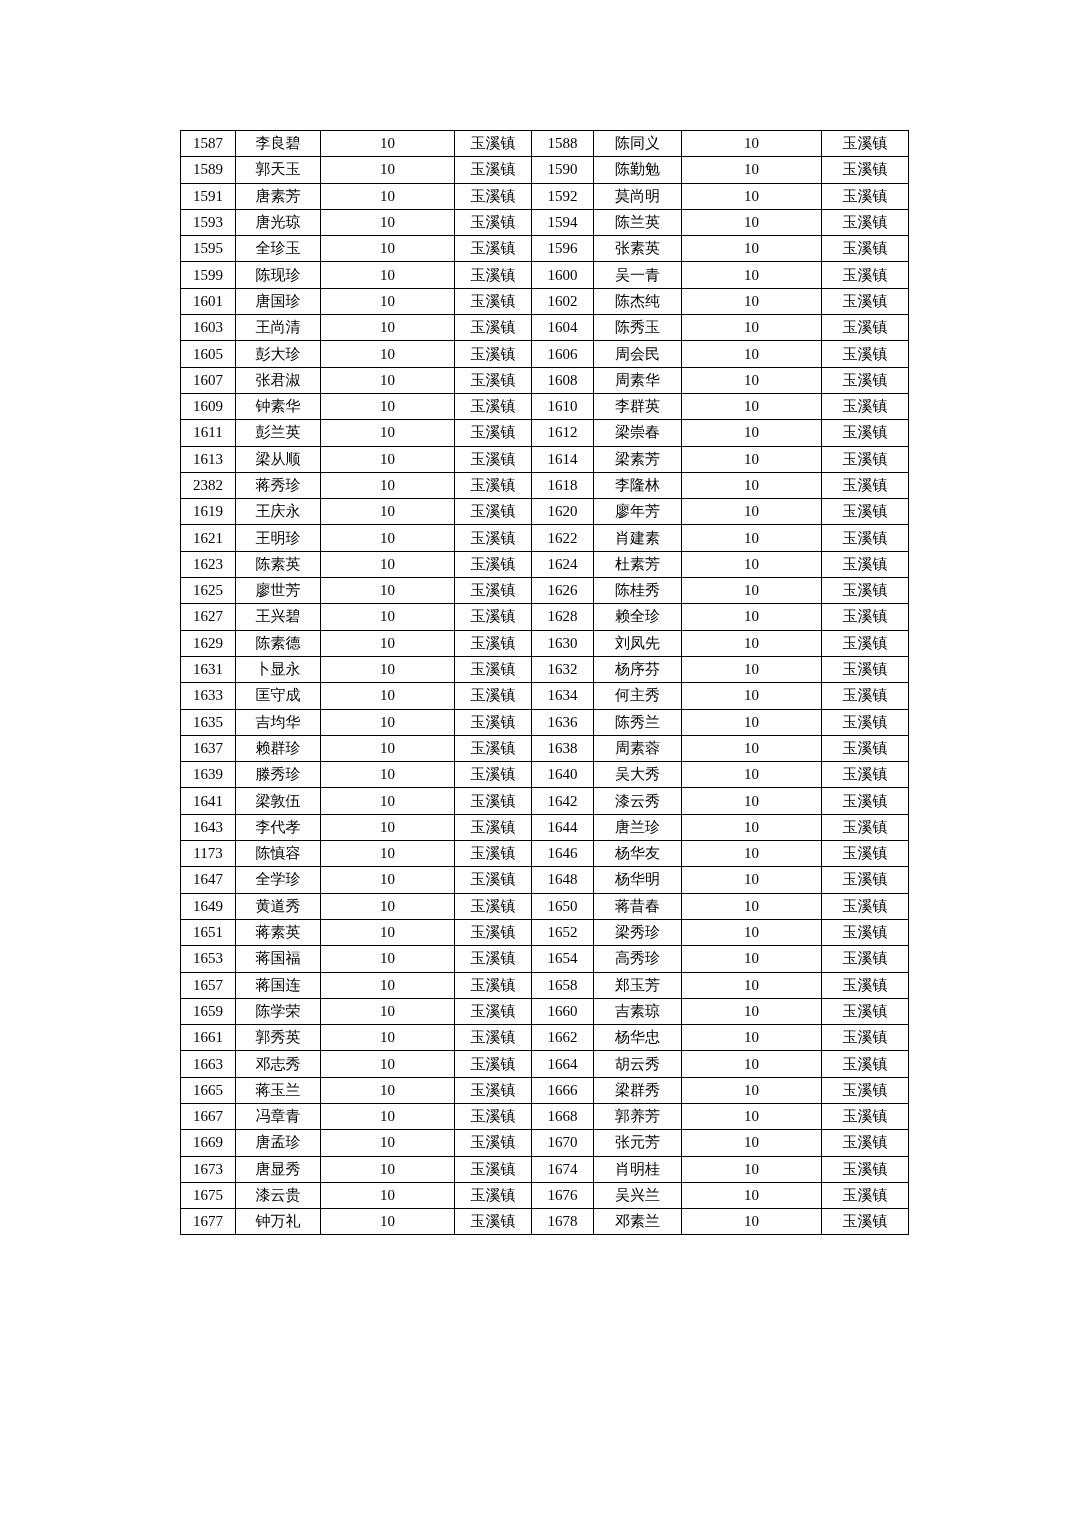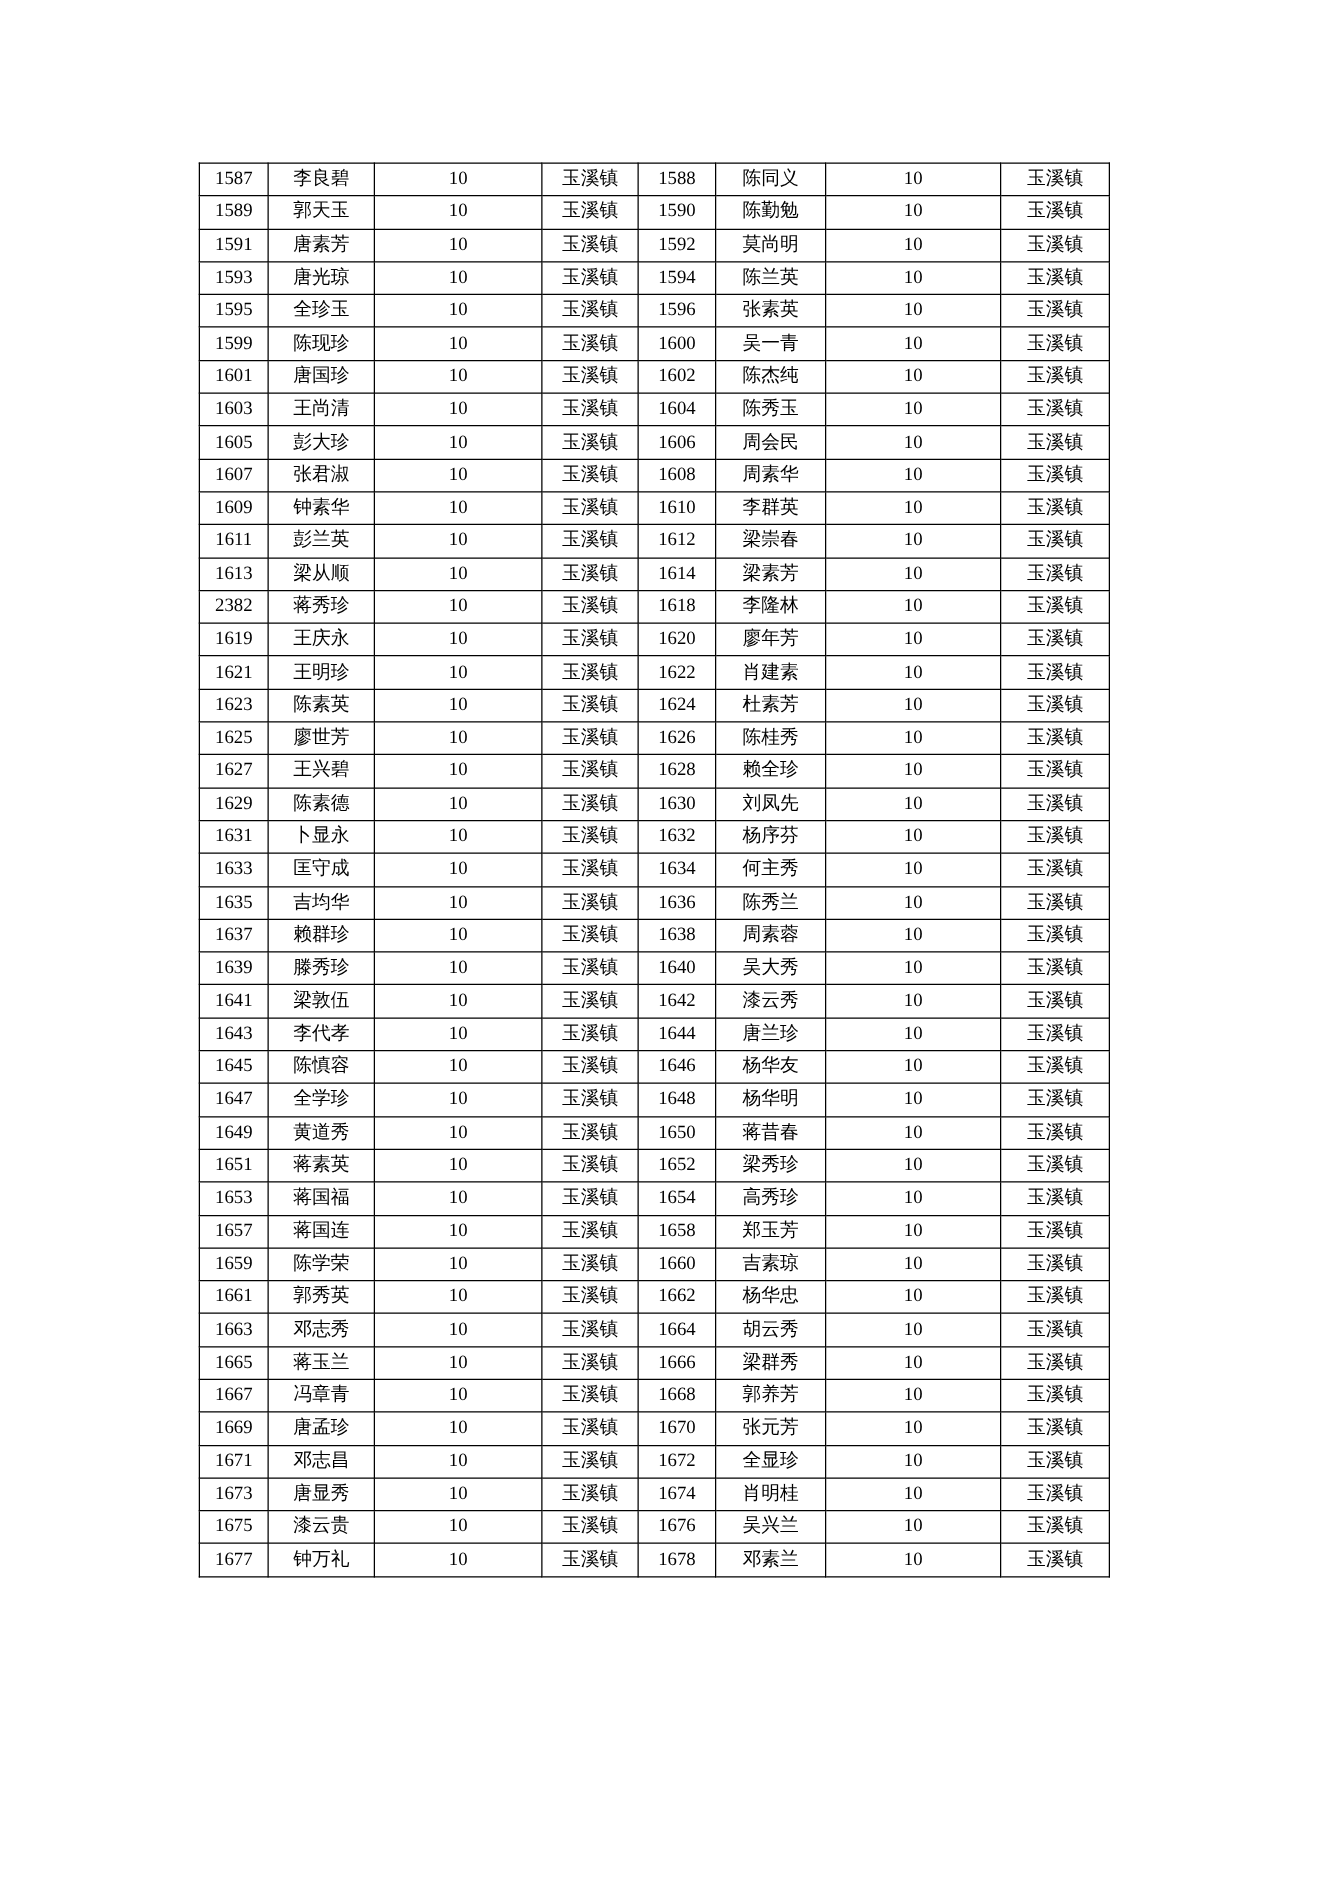--- a/index.html
+++ b/index.html
@@ -14,21 +14,21 @@
     font-family: "Liberation Serif", "DejaVu Serif", serif;
     color: #000000;
   }
   .page {
     position: absolute;
     inset: 0;
     background: #ffffff;
   }
   table.roster {
     position: absolute;
-    left: 159px;
+    left: 180px;
     top: 130px;
     width: 728px;
     border-collapse: collapse;
     table-layout: fixed;
   }
   table.roster td {
     border: 1px solid #000000;
     height: 25.3px;
     padding: 0 2px;
     text-align: center;
@@ -327,21 +327,21 @@
           <td>1643</td>
           <td>李代孝</td>
           <td>10</td>
           <td>玉溪镇</td>
           <td>1644</td>
           <td>唐兰珍</td>
           <td>10</td>
           <td>玉溪镇</td>
         </tr>
         <tr>
-          <td>1645</td>
+          <td>1173</td>
           <td>陈慎容</td>
           <td>10</td>
           <td>玉溪镇</td>
           <td>1646</td>
           <td>杨华友</td>
           <td>10</td>
           <td>玉溪镇</td>
         </tr>
         <tr>
           <td>1647</td>
@@ -443,30 +443,20 @@
           <td>10</td>
           <td>玉溪镇</td>
         </tr>
         <tr>
           <td>1669</td>
           <td>唐孟珍</td>
           <td>10</td>
           <td>玉溪镇</td>
           <td>1670</td>
           <td>张元芳</td>
-          <td>10</td>
-          <td>玉溪镇</td>
-        </tr>
-        <tr>
-          <td>1671</td>
-          <td>邓志昌</td>
-          <td>10</td>
-          <td>玉溪镇</td>
-          <td>1672</td>
-          <td>全显珍</td>
           <td>10</td>
           <td>玉溪镇</td>
         </tr>
         <tr>
           <td>1673</td>
           <td>唐显秀</td>
           <td>10</td>
           <td>玉溪镇</td>
           <td>1674</td>
           <td>肖明桂</td>

